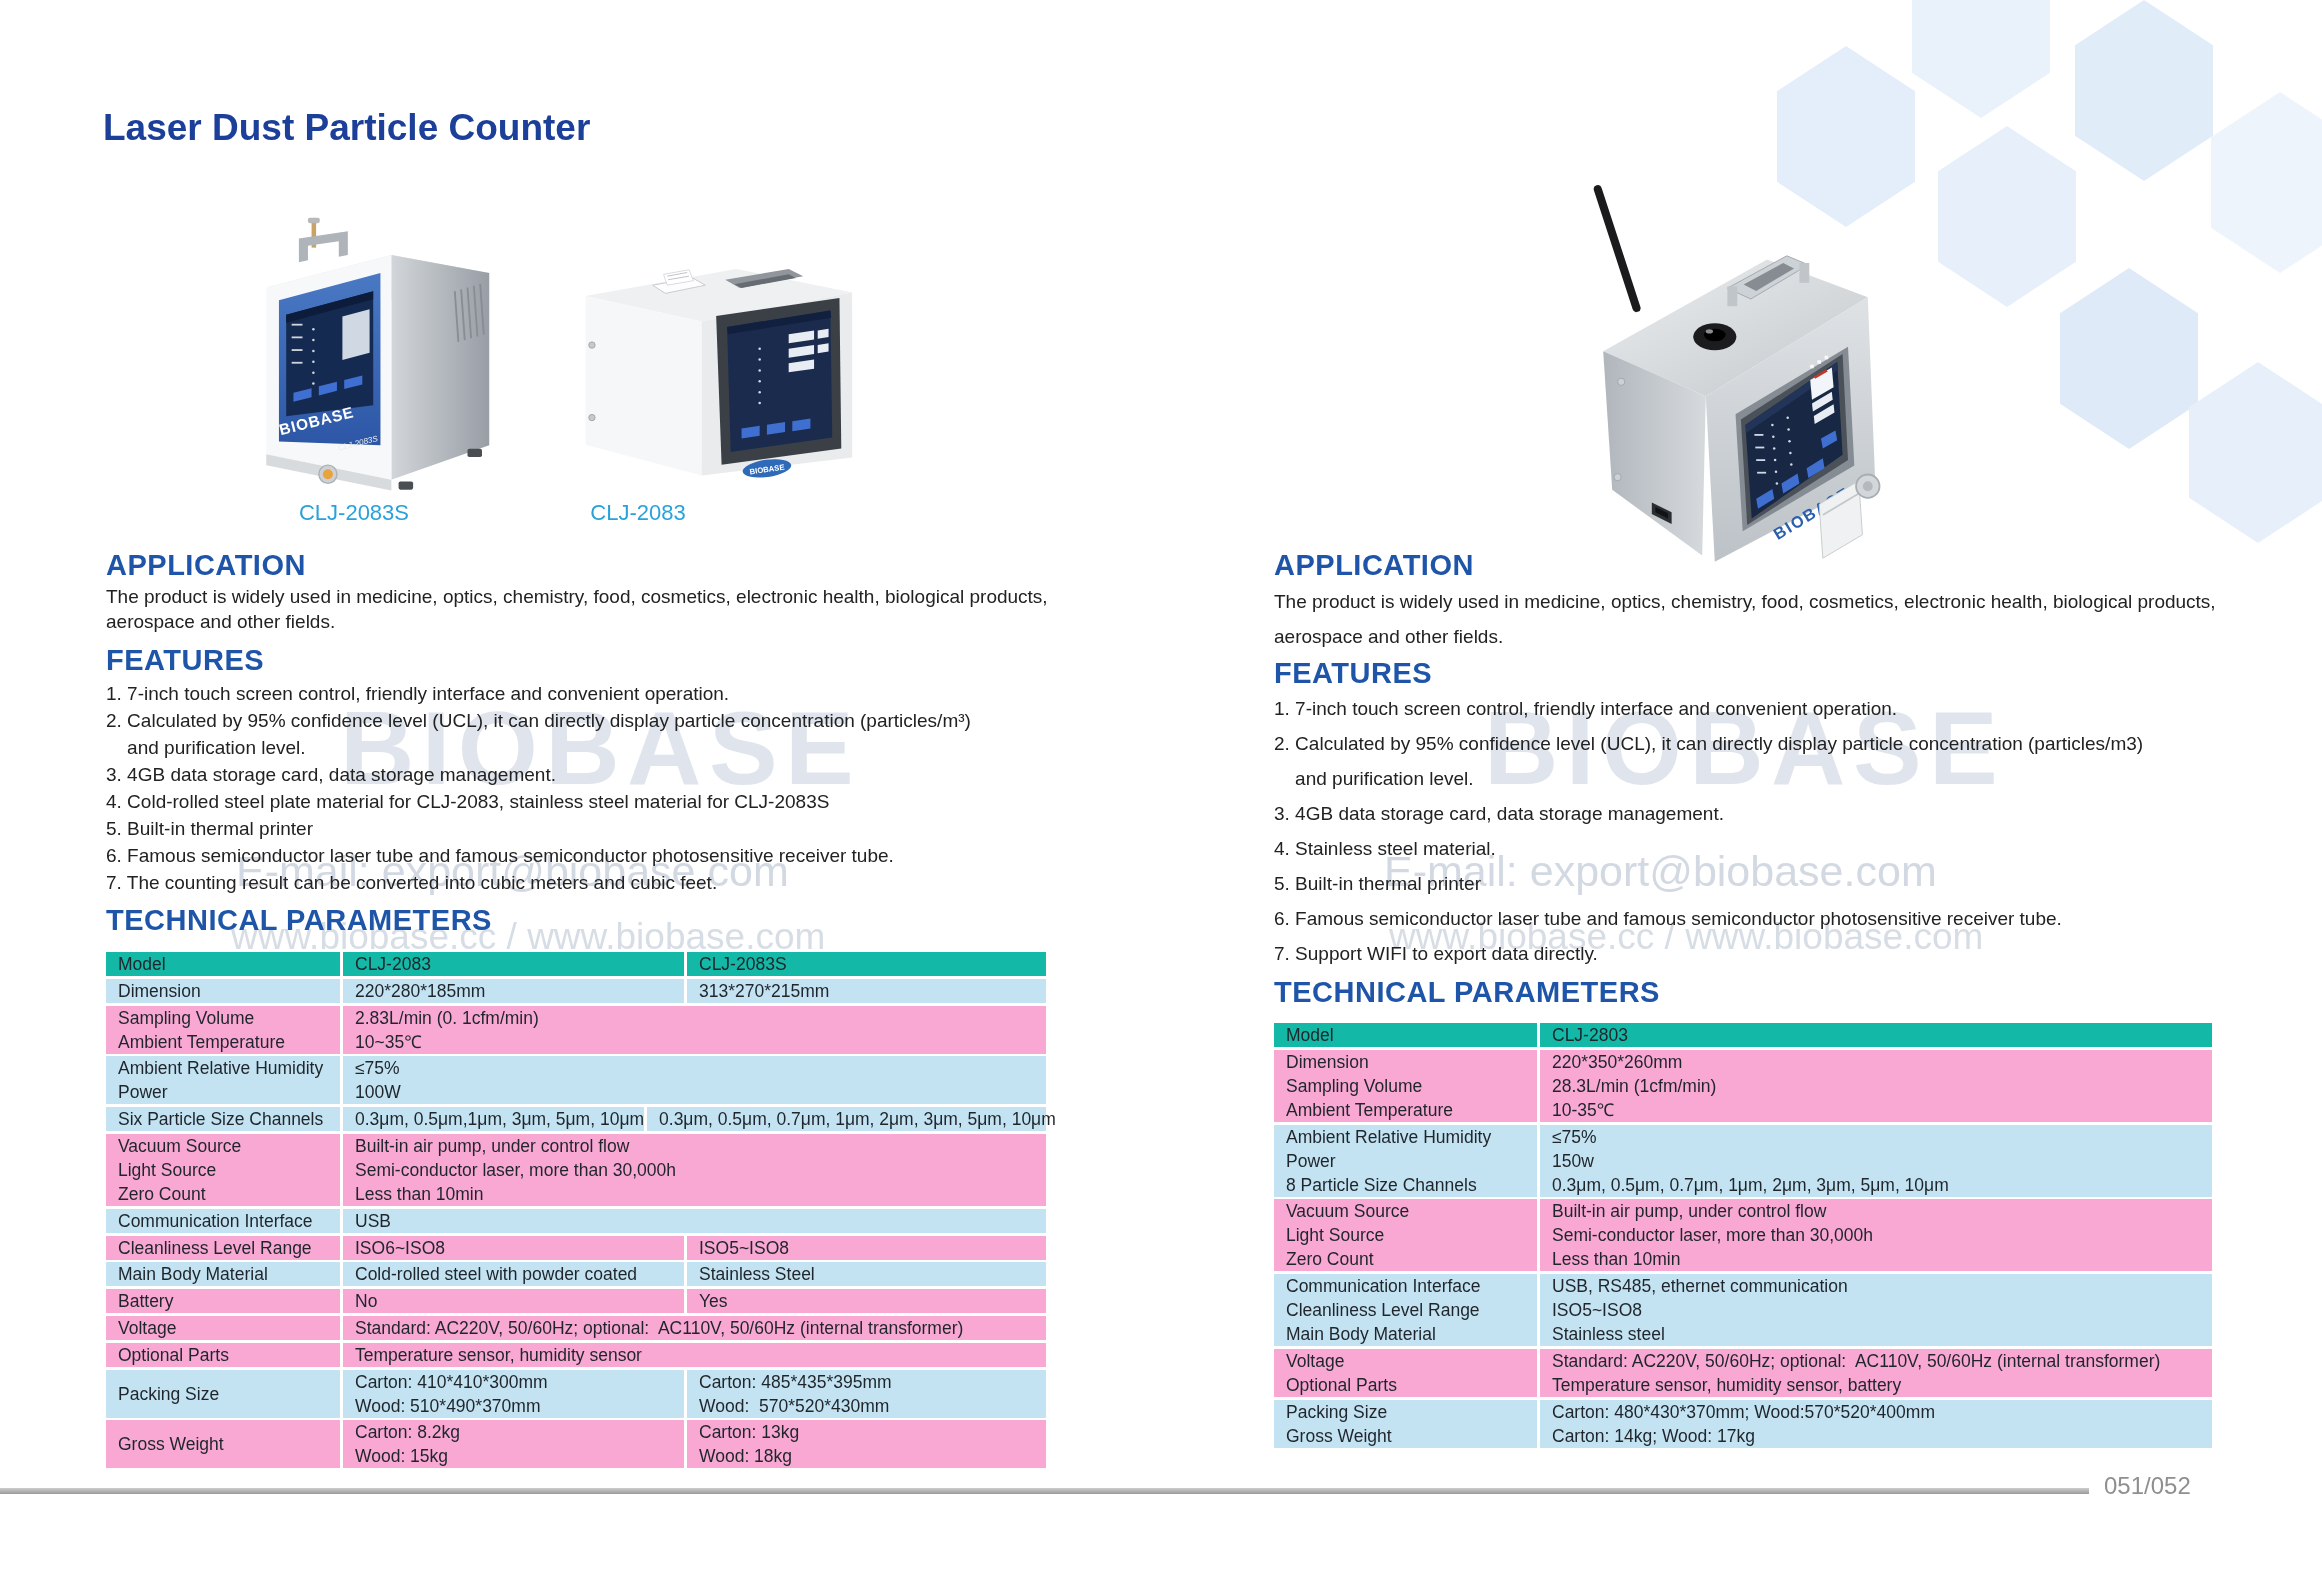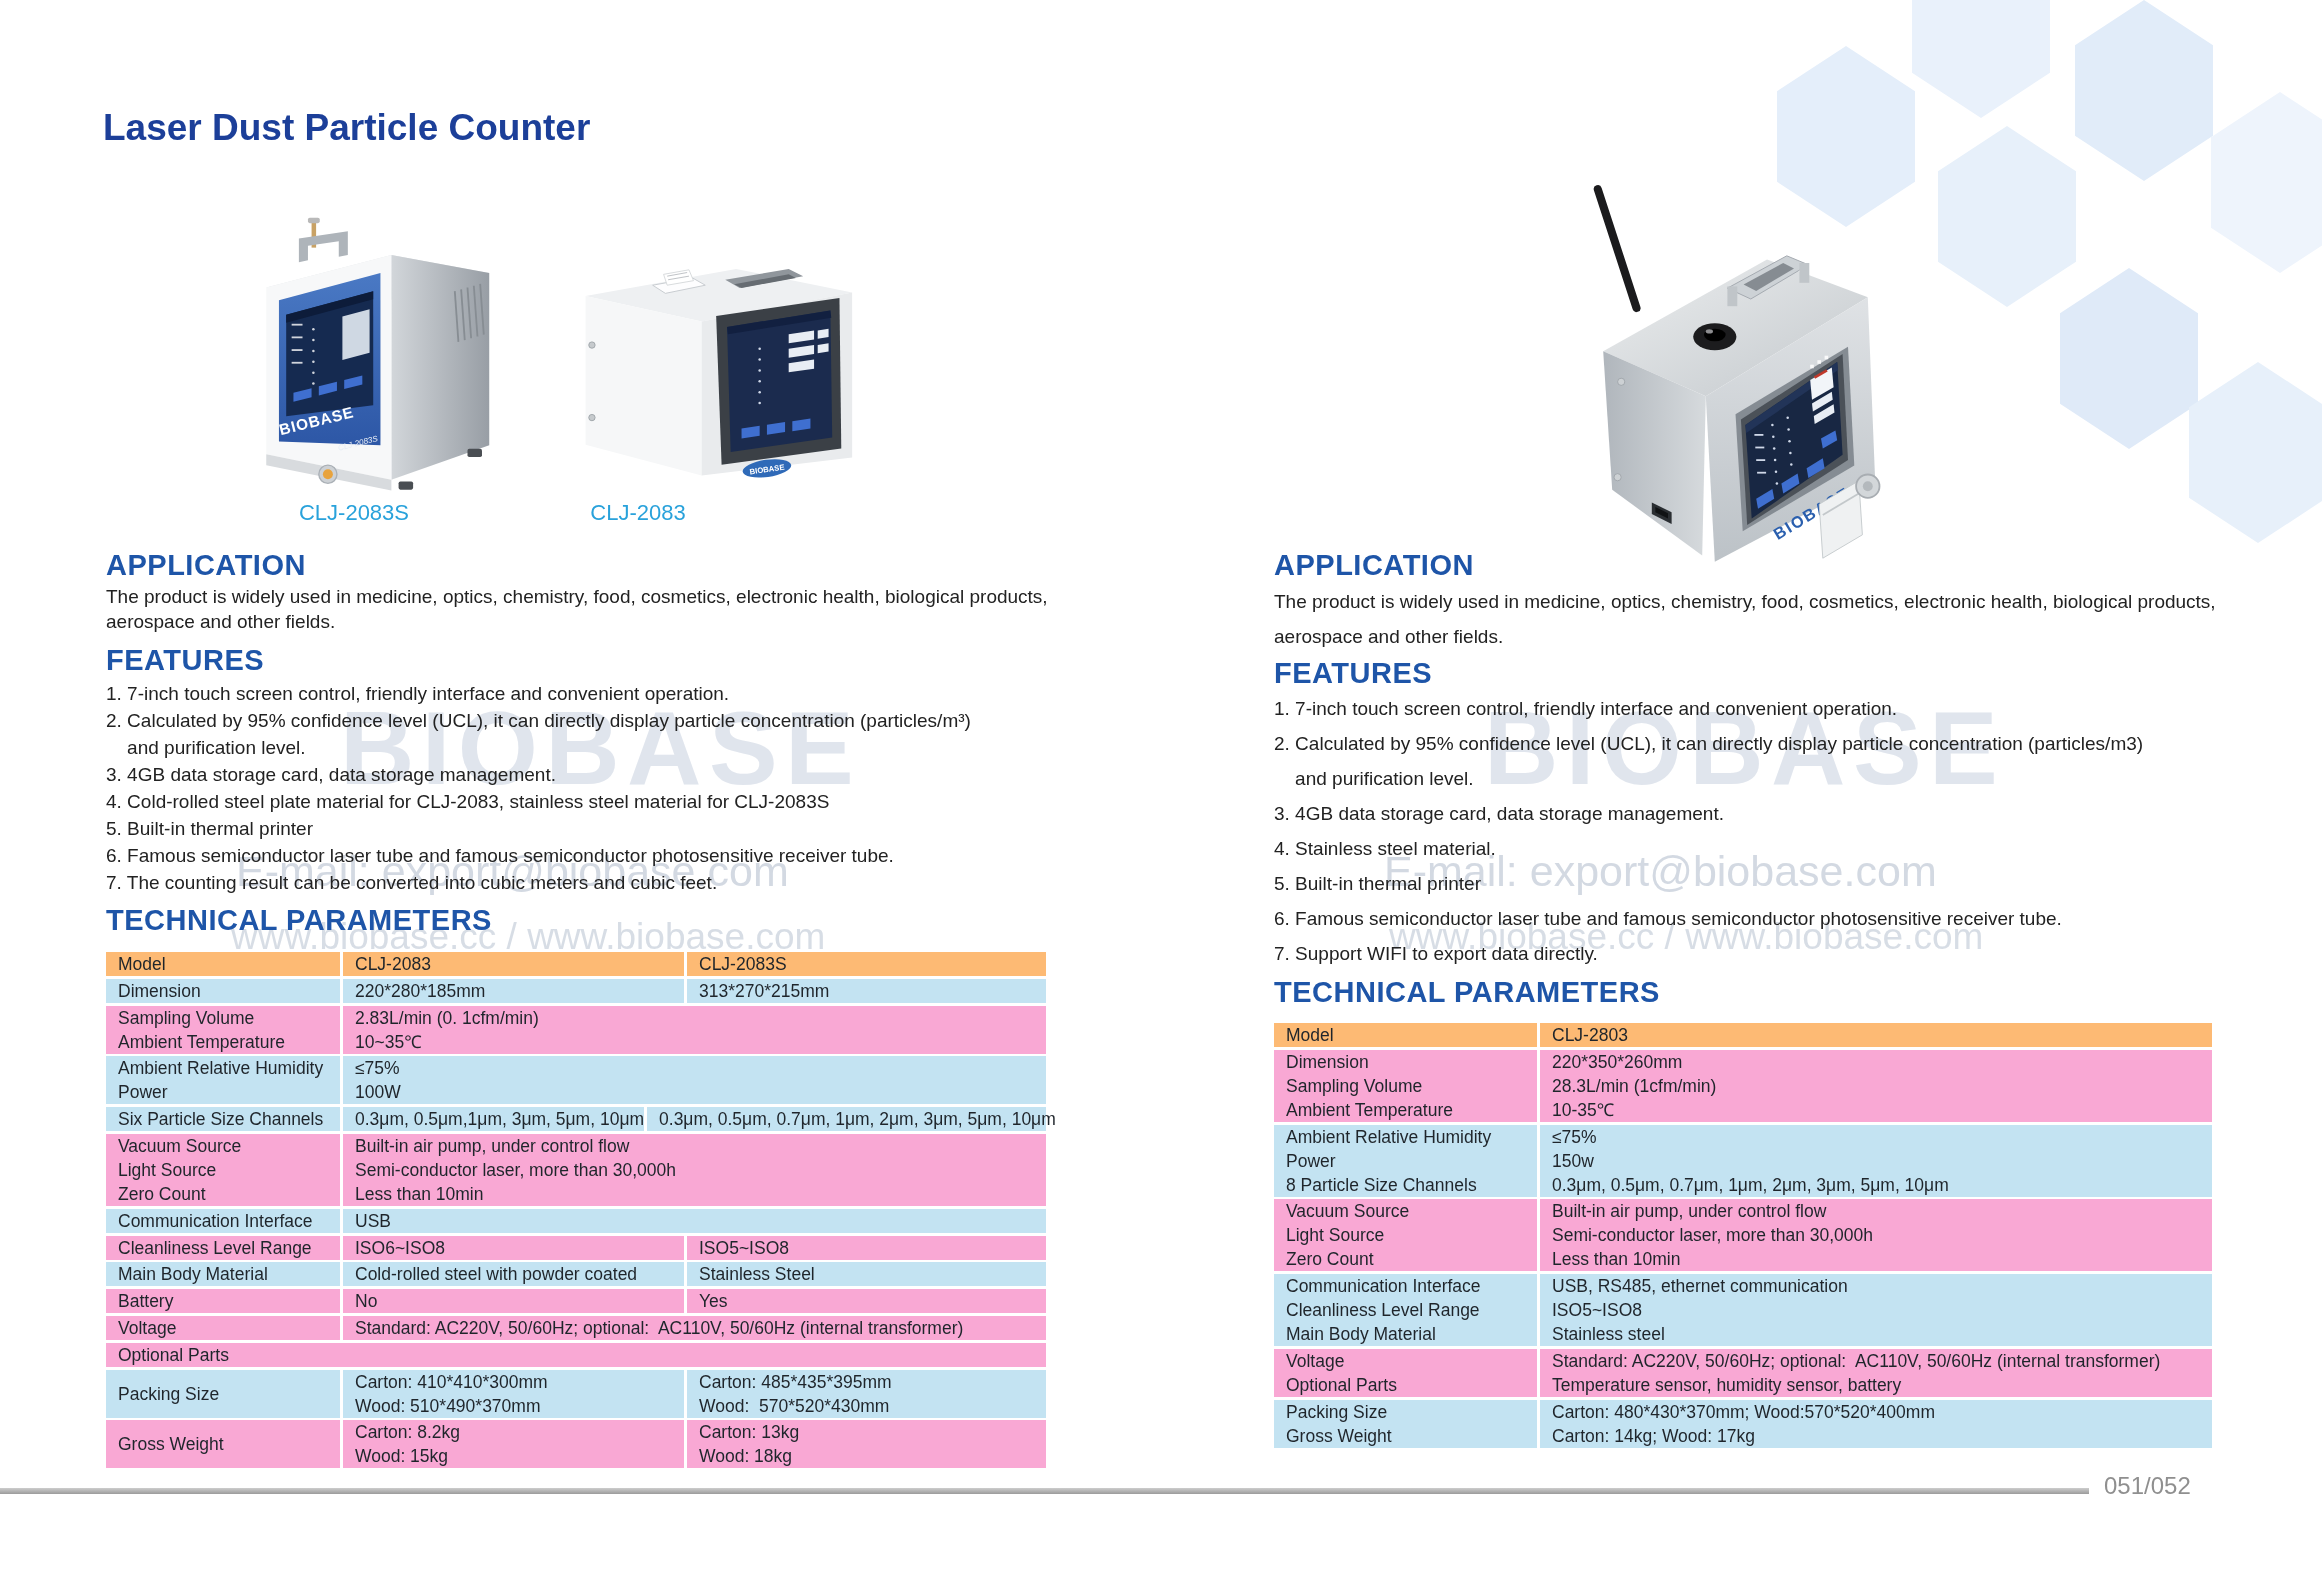--- a/index.html
+++ b/index.html
@@ -24,21 +24,21 @@
   .sec-h{font-size:29px;font-weight:bold;color:#1e55a8;letter-spacing:0.5px;}
   .img-label{font-size:22px;color:#29a2db;text-align:center;width:194px;}
   .tline{white-space:pre;font-size:19px;color:#222222;}
   .app-left .tline{line-height:25px;}
   .feat-left .tline{line-height:27px;}
   .app-right .tline{line-height:35px;}
   .feat-right .tline{line-height:35px;}
   
   .ttable{position:absolute;z-index:2;}
   .tgroup + .tgroup{margin-top:2.8px;}
-  .tone-dark{background:#fdba74;}
+  .tone-dark{background:#14b8a6;}
   .tone-mid{background:#c3e3f2;}
   .tone-light{background:#f9a8d4;}
   .trow{display:flex;height:24px;}
   .trow.tall{height:48px;}
   .tcell{display:flex;align-items:center;font-size:17.5px;color:#1f252b;white-space:pre;line-height:24px;}
   .tlabel{padding-left:12px;flex:none;overflow:hidden;}
   .tvalue{border-left:3.7px solid #ffffff;padding-left:12px;}
   
   .footer-line{position:absolute;left:0;top:1488px;width:2089px;height:5.5px;
     background:linear-gradient(#cdcdcd,#9b9b9b);z-index:2;}
@@ -344,20 +344,21 @@
     </div>
     <div class="tgroup tone-light">
       <div class="trow">
         <div class="tcell tlabel" style="width: 222px;">Voltage</div>
         <div class="tcell tvalue" style="flex: 1 1 0%;">Standard: AC220V, 50/60Hz; optional:  AC110V, 50/60Hz (internal transformer)</div>
       </div>
     </div>
     <div class="tgroup tone-light">
       <div class="trow">
         <div class="tcell tlabel" style="width: 222px;">Optional Parts</div>
+        <div class="tcell tvalue" style="flex: 1 1 0%;">Temperature sensor, humidity sensor</div>
       </div>
     </div>
     <div class="tgroup tone-mid">
       <div class="trow tall">
         <div class="tcell tlabel" style="width: 222px;">Packing Size</div>
         <div class="tcell tvalue" style="width: 329px;">Carton: 410*410*300mm
 Wood: 510*490*370mm</div>
         <div class="tcell tvalue" style="flex: 1 1 0%;">Carton: 485*435*395mm
 Wood:  570*520*430mm</div>
       </div>

